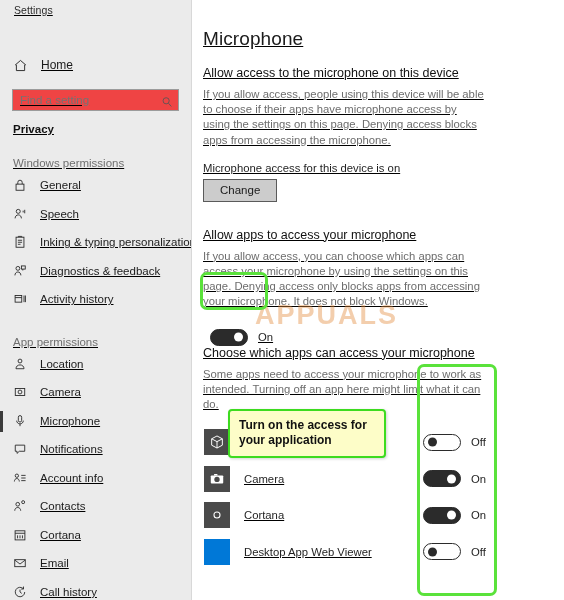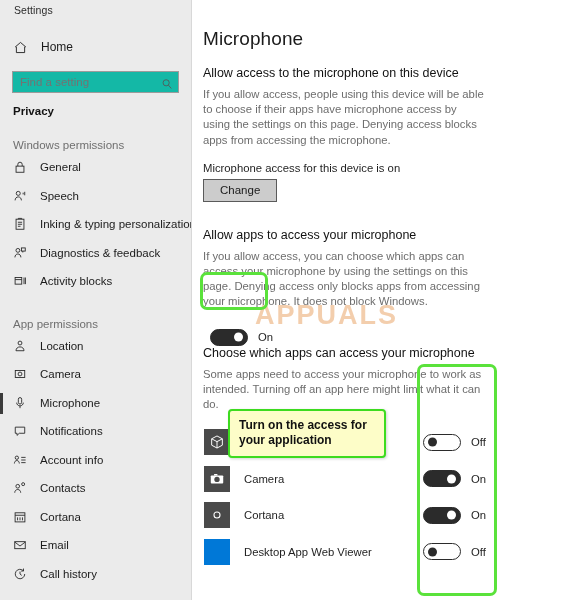--- a/index.html
+++ b/index.html
@@ -9,20 +9,21 @@
     overflow: hidden;
     background: #ffffff;
     font-family: "Liberation Sans", sans-serif;
     -webkit-font-smoothing: antialiased;
   }
   #app {
     position: relative;
     width: 564px; height: 600px;
     display: flex;
     background: #ffffff;
+    text-decoration: underline;
   }
 
   
   .sidebar {
     position: relative;
     width: 192px;
     height: 600px;
     background: #ebebeb;
     flex: 0 0 192px;
     overflow: hidden;
@@ -32,29 +33,29 @@
     padding: 4px 0 0 14px;
     font-size: 10.5px;
     color: #2b2b2b;
     letter-spacing: .1px;
   }
   .home-row {
     display: flex;
     align-items: center;
     height: 30px;
     padding-left: 12px;
-    margin-top: 10px;
+    margin-top: 28px;
     gap: 13px;
   }
   .home-row .lbl { font-size: 12px; color: #1b1b1b; }
   .search-wrap { padding: 9px 13px 0 12px; }
   .search-box {
     position: relative;
     height: 22px;
-    background: #14b8a6;
+    background: #ef4444;
     border: 1px solid #9b9b9b;
     display: flex;
     align-items: center;
   }
   .search-box input {
     border: 0; outline: 0;
     background: transparent;
     width: 100%;
     height: 100%;
     padding: 0 20px 0 7px;
@@ -338,21 +339,21 @@
     </div>
 
     <div class="nav-item">
       <span class="ico">
         <svg width="14" height="14" viewBox="0 0 16 16" fill="none" stroke="#262626" stroke-width="1">
             <rect x="2.4" y="4" width="7.6" height="7.6"></rect>
             <path d="M2.4 6.4h7.6"></path>
             <path d="M12.6 4v7.6M14.2 4v7.6"></path>
           </svg>
       </span>
-      <span class="lbl">Activity blocks</span>
+      <span class="lbl">Activity history</span>
     </div>
 
     <div class="group-label">App permissions</div>
 
     <div class="nav-item">
       <span class="ico">
         <svg width="14" height="14" viewBox="0 0 16 16" fill="none" stroke="#262626" stroke-width="1">
             <circle cx="8" cy="4.6" r="2.2"></circle>
             <path d="M3.4 13.4c0-2.6 2-4.4 4.6-4.4s4.6 1.8 4.6 4.4z"></path>
           </svg>

